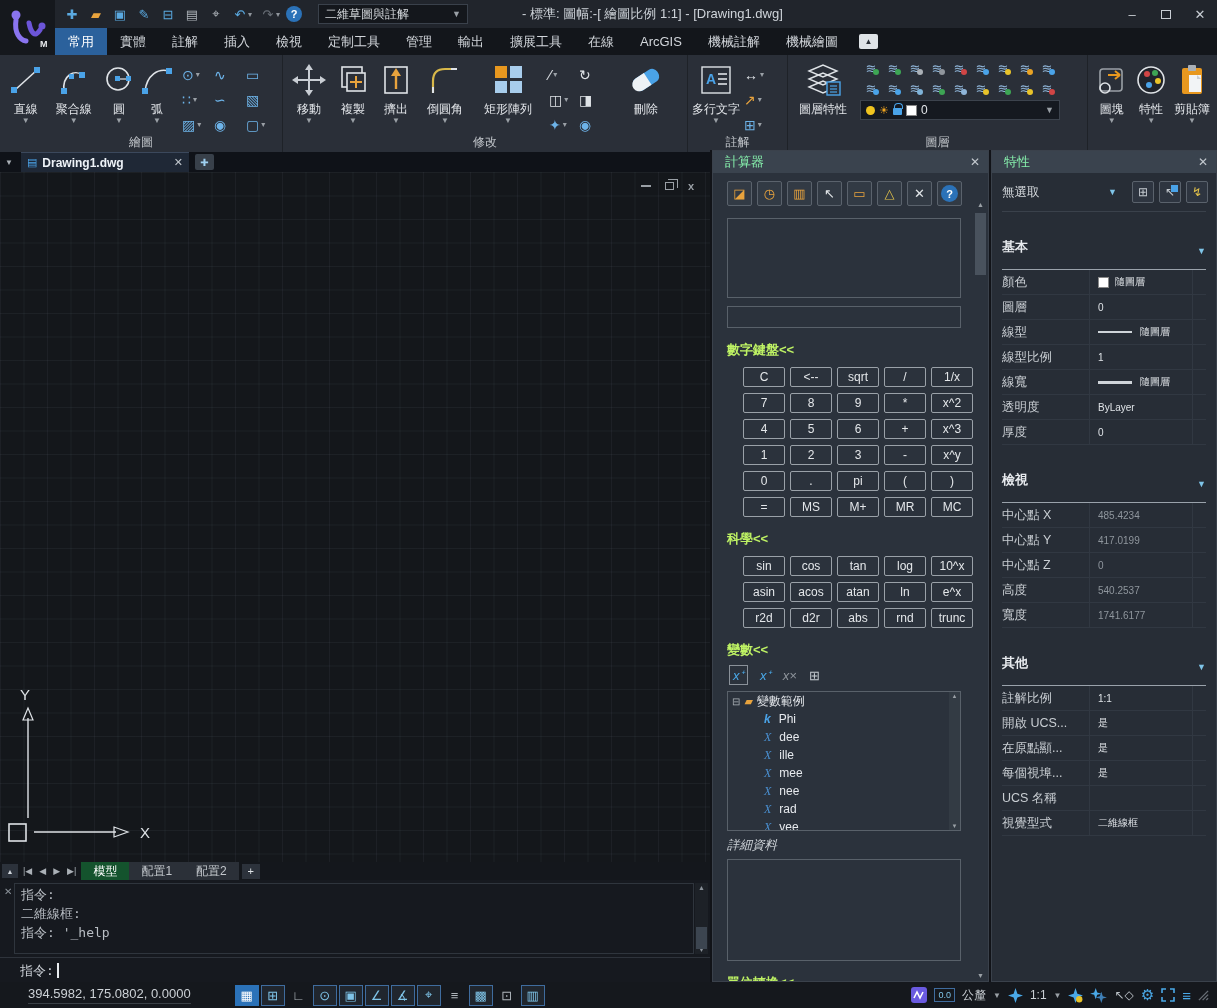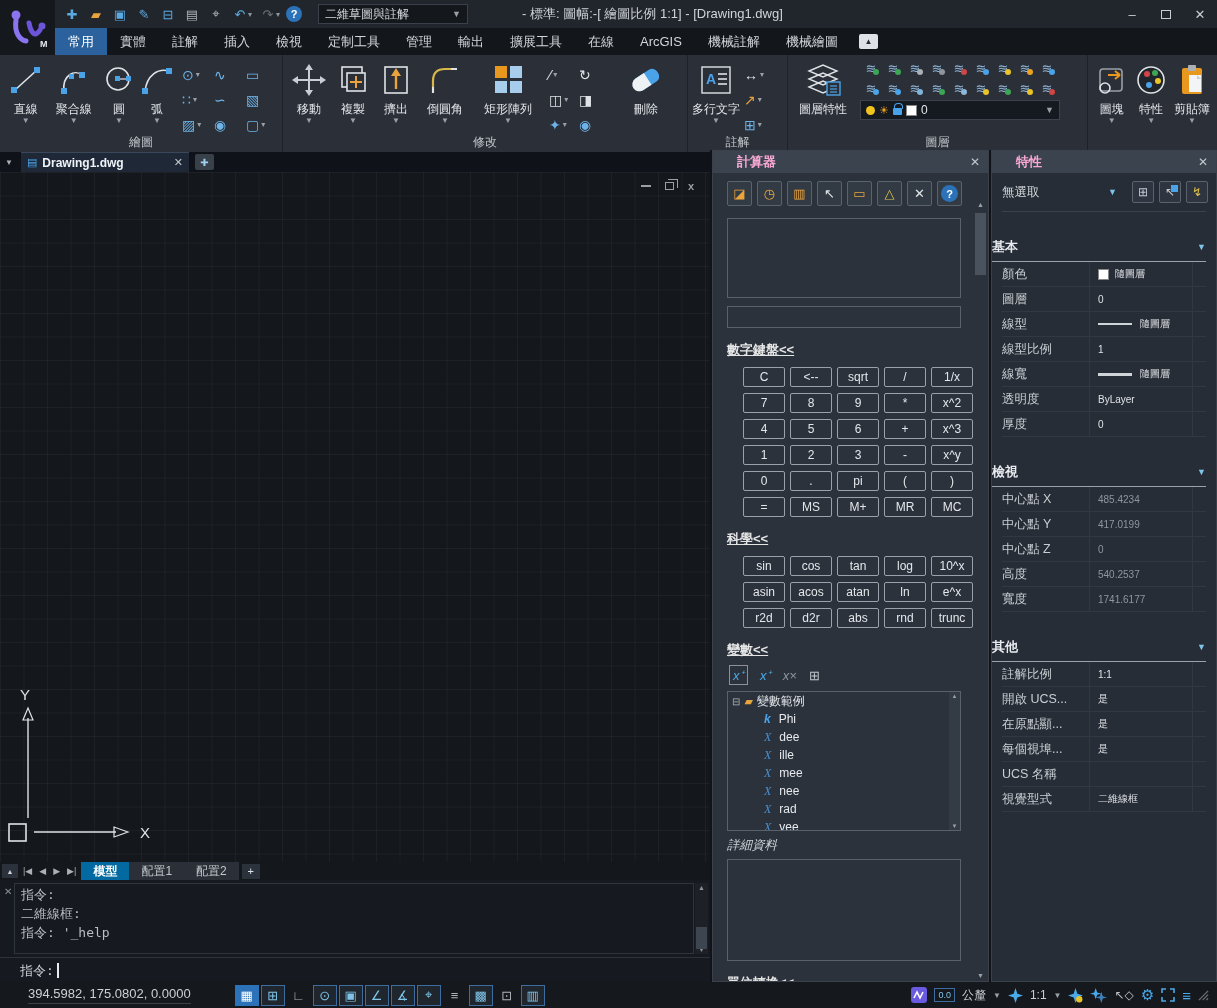--- a/index.html
+++ b/index.html
@@ -76,21 +76,21 @@
   .drest { position:relative; width:9px; height:8px; border:1px solid #9aa0a6; }
   .drest::before { content:''; position:absolute; top:-4px; left:2px; width:9px; height:8px; border:1px solid #9aa0a6; border-bottom:none; border-left:none; }
   .dx2 { font-size:11px; font-weight:bold; }
   .ucs { position:absolute; left:4px; bottom:6px; }
 
   
   .laybar { position:absolute; left:0; top:862px; width:710px; height:18px; background:#14171c; display:flex; align-items:center; gap:3px; }
   .laymin { width:16px; height:14px; background:#2c323b; color:#cfd4da; font-size:7px; display:flex; align-items:center; justify-content:center; margin-left:2px; }
   .navg { color:#aab0b6; font-size:9px; padding:0 2px; }
   .ltab { padding:0 12px; height:18px; display:flex; align-items:center; color:#c3c7cc; font-size:12px; background:#2b3038; }
-  .ltab.active { background:#0369a1; color:#fff; font-weight:bold; }
+  .ltab.active { background:#14532d; color:#fff; font-weight:normal; }
   .ladd { width:18px; height:15px; background:#2c323b; color:#dfe3e7; display:flex; align-items:center; justify-content:center; font-size:11px; }
 
   
   .cmdhist { position:absolute; left:0; top:880px; width:710px; height:77px; background:#16191f; }
   .cmdclose { position:absolute; left:4px; top:6px; color:#8a9199; font-size:10px; }
   .histbox { position:absolute; left:14px; right:16px; top:3px; bottom:3px; border:1px solid #2f353d; padding:1px 6px; overflow:hidden; }
   .cline { font-family:"DejaVu Sans Mono", monospace; font-size:13px; color:#b9bec4; line-height:19px; white-space:pre; }
   .cscroll { position:absolute; right:2px; top:3px; bottom:3px; width:13px; background:#1d2127; }
   .cscroll .up { position:absolute; top:1px; left:0; right:0; text-align:center; color:#8a9199; font-size:7px; }
   .cscroll .dn { position:absolute; bottom:1px; left:0; right:0; text-align:center; color:#8a9199; font-size:7px; }
@@ -110,29 +110,29 @@
   .sright { margin-left:auto; margin-right:8px; display:flex; align-items:center; gap:7px; }
   .precbox { border:1px solid #3f6c9e; color:#7fc4e8; font-size:9px; padding:1px 3px; }
   .slab { color:#ccd1d6; font-size:12px; }
   .sdd { color:#9aa0a6; font-size:8px; }
   .sglyph { color:#4aa9e8; font-size:15px; }
   .scur { color:#b9bfc5; font-size:12px; }
 
   
   .calc { position:absolute; left:712px; top:150px; width:277px; height:832px; background:#2b323c; border:1px solid #3a414b; overflow:hidden; }
   .phead { height:22px; background:#3a434e; display:flex; align-items:center; padding:0 8px; }
-  .phead .pt { font-weight:bold; font-size:13px; color:#f9a8d4; margin-left:16px; }
+  .phead .pt { font-weight:normal; font-size:13px; color:#86efac; margin-left:4px; }
   .phead .px { margin-left:auto; color:#c3c9cf; font-size:12px; }
   .ctoolbar { display:flex; gap:5px; margin:8px 0 0 14px; }
   .ctb { width:25px; height:25px; border:1px solid #5a626c; background:#323a44; border-radius:2px; display:flex; align-items:center; justify-content:center; font-size:13px; }
   .co { color:#e8a33d; } .cy { color:#e2c24a; } .cw { color:#e3e7ea; }
   .cb { background:#2b72b8; color:#fff; border-radius:50%; width:17px; height:17px; font-size:11px; font-weight:bold; display:flex; align-items:center; justify-content:center; }
   .chist { margin:12px 0 0 14px; width:234px; height:80px; border:1px solid #59616a; background:#2b323c; }
   .cinput { margin:8px 0 0 14px; width:234px; height:22px; border:1px solid #59616a; background:#2b323c; }
-  .csec { margin:13px 0 0 14px; font-weight:bold; font-size:13px; color:#e5e5e5;text-decoration:underline; }
+  .csec { margin:13px 0 0 14px; font-weight:bold; font-size:13px; color:#bef264; }
   .numgrid, .scigrid { display:grid; grid-template-columns:repeat(5,42px); gap:6px 5px; margin:8px 0 0 30px; }
   .cbtn { height:20px; border:1px solid #9aa1a8; background:transparent; color:#e4e7ea; border-radius:2px; font-size:12px; font-family:"Liberation Sans",sans-serif; display:flex; align-items:center; justify-content:center; }
   .vtoolbar { display:flex; gap:12px; margin:6px 0 0 16px; align-items:center; }
   .vb1 { color:#4aa9e8; font-style:italic; border:1px solid #8a9199; padding:0 3px; font-size:13px; }
   .vb { color:#4aa9e8; font-style:italic; font-size:13px; }
   .vd { color:#8f959c; font-style:italic; font-size:13px; }
   .vg { color:#c3c9cf; font-size:13px; }
   .vtree { position:relative; margin:6px 0 0 14px; width:234px; height:140px; border:1px solid #59616a; background:#2b323c; overflow:hidden; }
   .vrow { display:flex; align-items:center; height:18px; font-size:12px; color:#e7eaee; }
   .vroot { padding-left:4px; gap:4px; }
@@ -153,21 +153,21 @@
 
   
   .props { position:absolute; left:991px; top:150px; width:226px; height:832px; background:#272d36; border:1px solid #3a414b; overflow:hidden; }
   .selrow { display:flex; align-items:center; margin:8px 8px 0 10px; gap:5px; }
   .seldrop { flex:1; display:flex; align-items:center; color:#d6dade; font-size:12.5px; }
   .seldrop .dd { margin-left:auto; margin-right:10px; color:#7fc4e8; font-size:9px; }
   .pib { width:22px; height:22px; border:1px solid #5a626c; background:#2e3540; border-radius:2px; display:flex; align-items:center; justify-content:center; font-size:12px; color:#c3c9cf; position:relative; }
   .pi2::after { content:''; position:absolute; right:2px; top:3px; width:7px; height:7px; background:#4aa3e8; }
   .pi3 { color:#e2c24a; }
   .selline { margin:8px 10px 0 10px; border-bottom:1px solid #3a414b; }
-  .psec { display:flex; align-items:center; margin:26px 10px 0 0; border-bottom:1px solid #9aa2ab; padding-bottom:5px; }
+  .psec { display:flex; align-items:flex-end; margin:26px 10px 0 10px; border-bottom:1px solid #9aa2ab; padding-bottom:13px; }
   .psec .pst { font-weight:bold; font-size:13px; color:#e7eaee; flex:1; }
   .psec .dd { color:#7fc4e8; font-size:9px; }
   .prows { }
   .prow { display:flex; height:25px; border-bottom:1px solid #313842; align-items:center; margin:0 10px 0 10px; }
   .plabel { width:88px; color:#c9ced3; font-size:12.5px; border-right:1px solid #313842; height:100%; display:flex; align-items:center; white-space:nowrap; overflow:hidden; }
   .pval { flex:1; padding-left:8px; display:flex; align-items:center; color:#dfe3e7; font-size:10px; }
   .prow3 { width:14px; height:100%; border-left:1px solid #313842; }
   .pvt.muted { color:#8f969d; }
   .pre { display:none; }
   .pre.swatch { display:inline-block; width:11px; height:11px; background:#fff; border:1px solid #888; margin-right:6px; }

